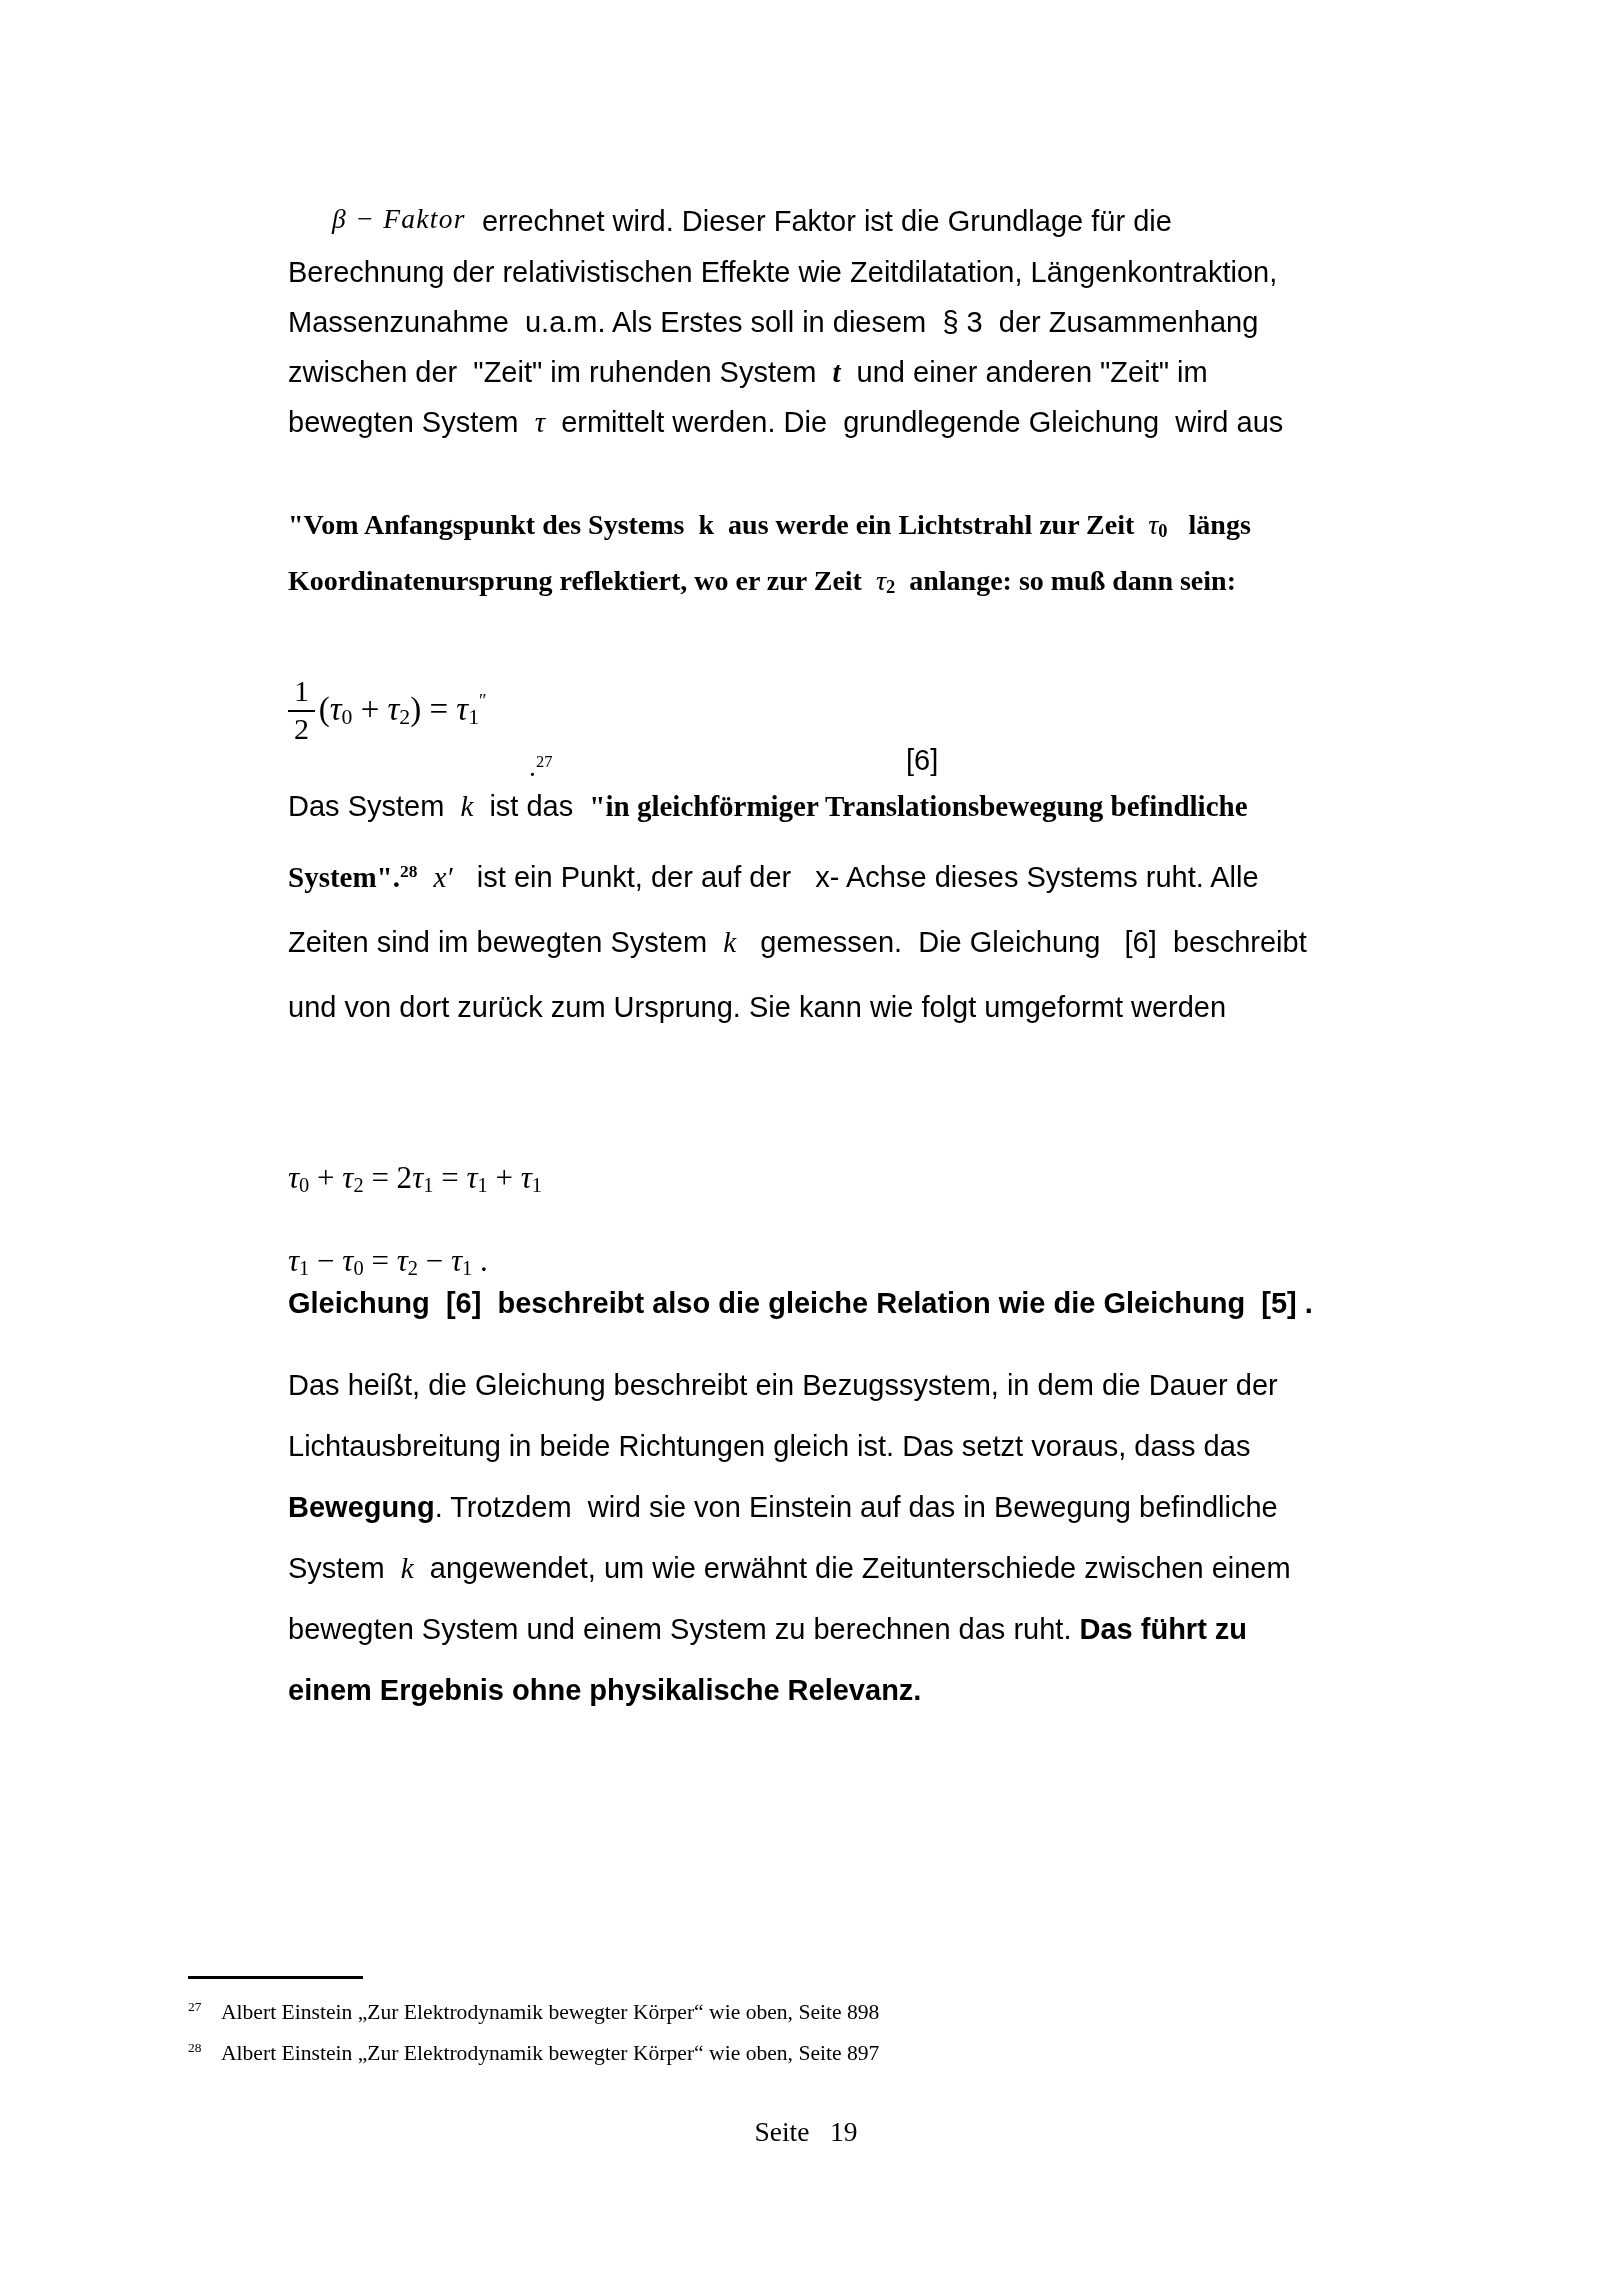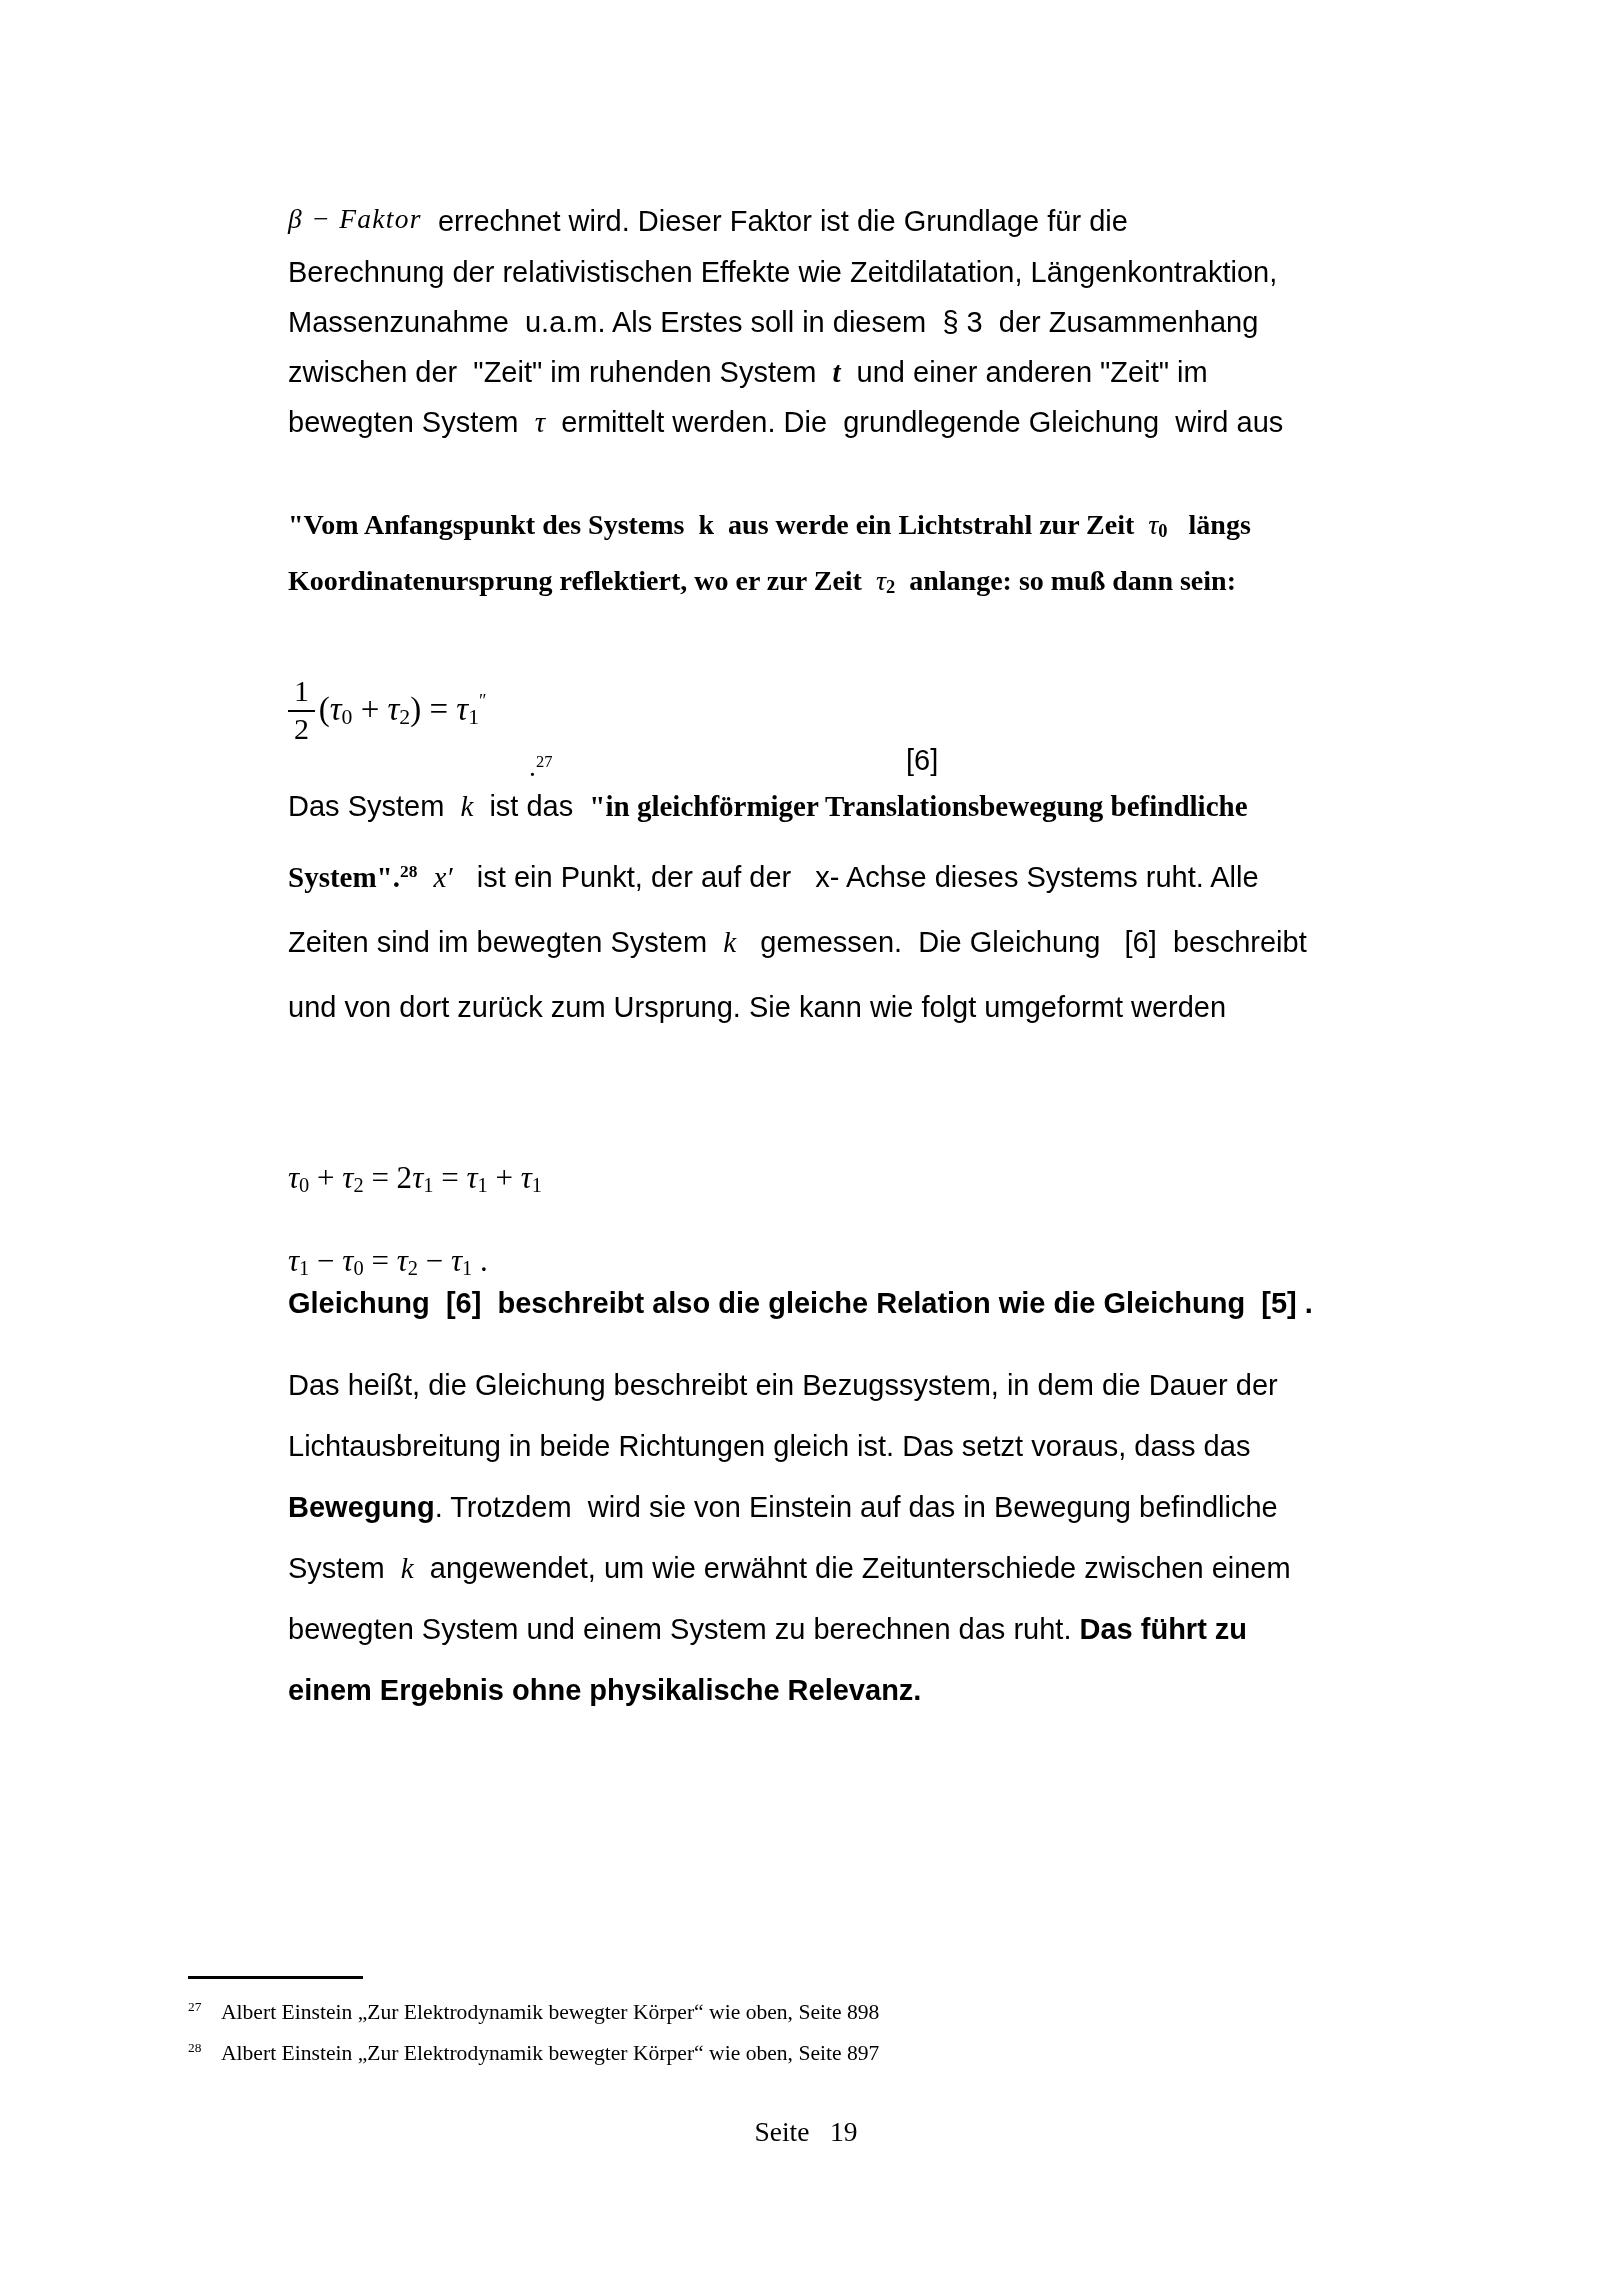--- a/index.html
+++ b/index.html
@@ -20,21 +20,21 @@
   .p-fn{font-family:"Liberation Serif",serif;font-size:21.6px;line-height:35px;}
   
   .iser{font-family:"Liberation Serif",serif;font-style:italic;font-weight:normal;}
   .biser{font-family:"Liberation Serif",serif;font-style:italic;font-weight:bold;}
   .bser{font-family:"Liberation Serif",serif;font-weight:bold;}
   .b{font-weight:bold;}
   .sb{font-size:0.66em;vertical-align:-0.18em;}
   .sp{font-size:0.60em;vertical-align:0.55em;}
   .spb{font-family:"Liberation Serif",serif;font-weight:bold;font-size:0.60em;vertical-align:0.55em;}
   .pr{font-size:0.55em;vertical-align:0.70em;}
-  .fml{font-family:"Liberation Serif",serif;font-style:italic;font-size:27.5px;letter-spacing:1.3px;position:relative;top:-3.3px;}
+  .fml{font-family:"Liberation Serif",serif;font-style:italic;font-size:27.5px;letter-spacing:1.3px;position:relative;top:-3.3px;margin-left:44px;}
   .ovm{display:inline-block;width:0;position:relative;font-size:0.62em;top:-0.62em;left:0.02em;color:#222;overflow:visible;white-space:nowrap;}
   
   .eq1{top:654px;height:141px;}
   .eq1row{display:flex;align-items:center;height:113px;}
   .frac{display:inline-block;text-align:center;font-family:"Liberation Serif",serif;font-size:30px;line-height:1.08;}
   .frac .num{border-bottom:2.6px solid #000;padding:0 5.9px 2px 5.9px;}
   .frac .den{padding-top:1.3px;}
   .eqbody{font-family:"Liberation Serif",serif;font-size:33px;margin-left:3.9px;white-space:pre;}
   .eqnote{position:absolute;left:241px;top:97px;font-family:"Liberation Serif",serif;font-size:27.5px;}
   .eqlabel{position:absolute;left:618px;top:90px;font-size:29px;}

